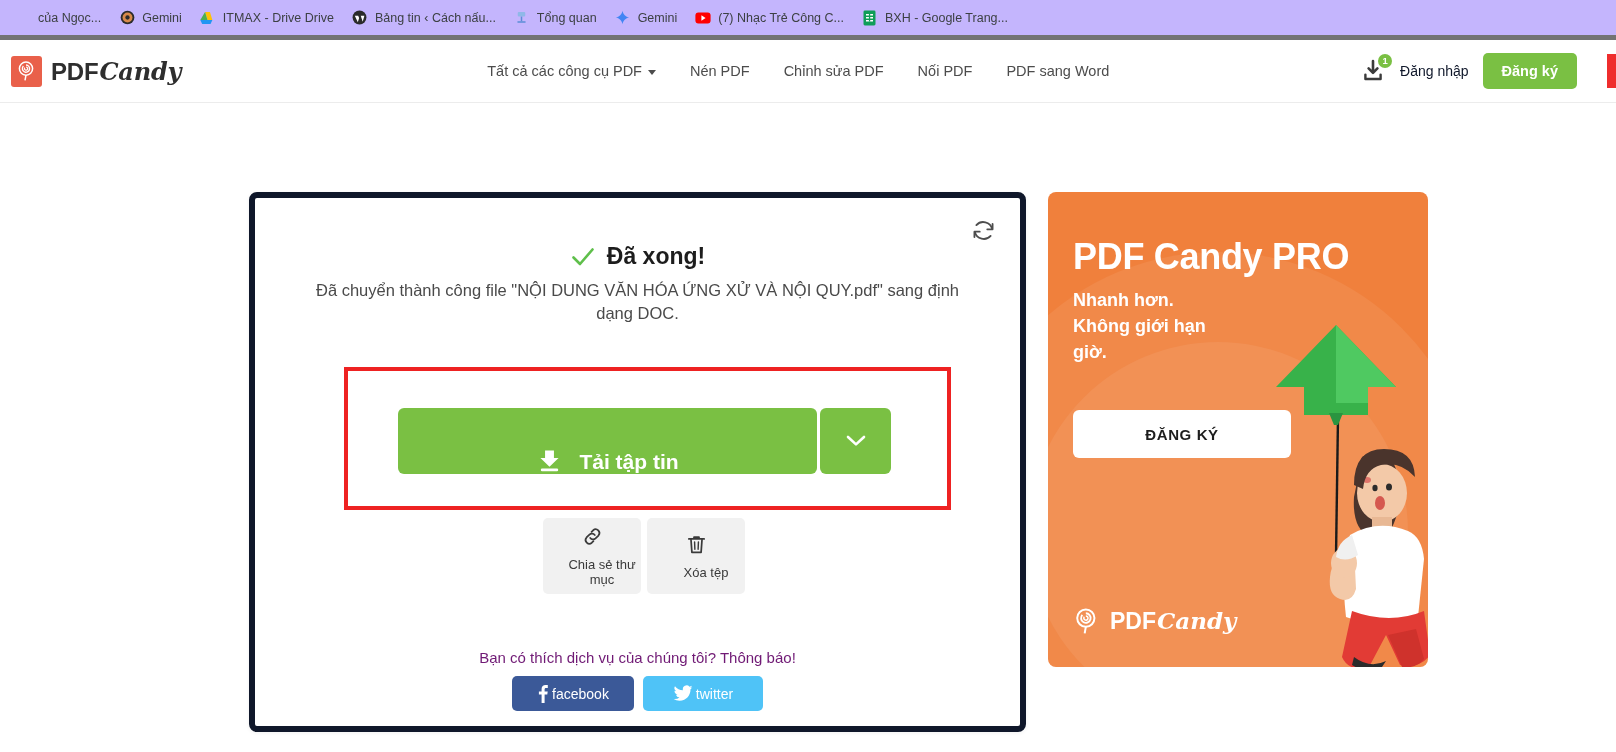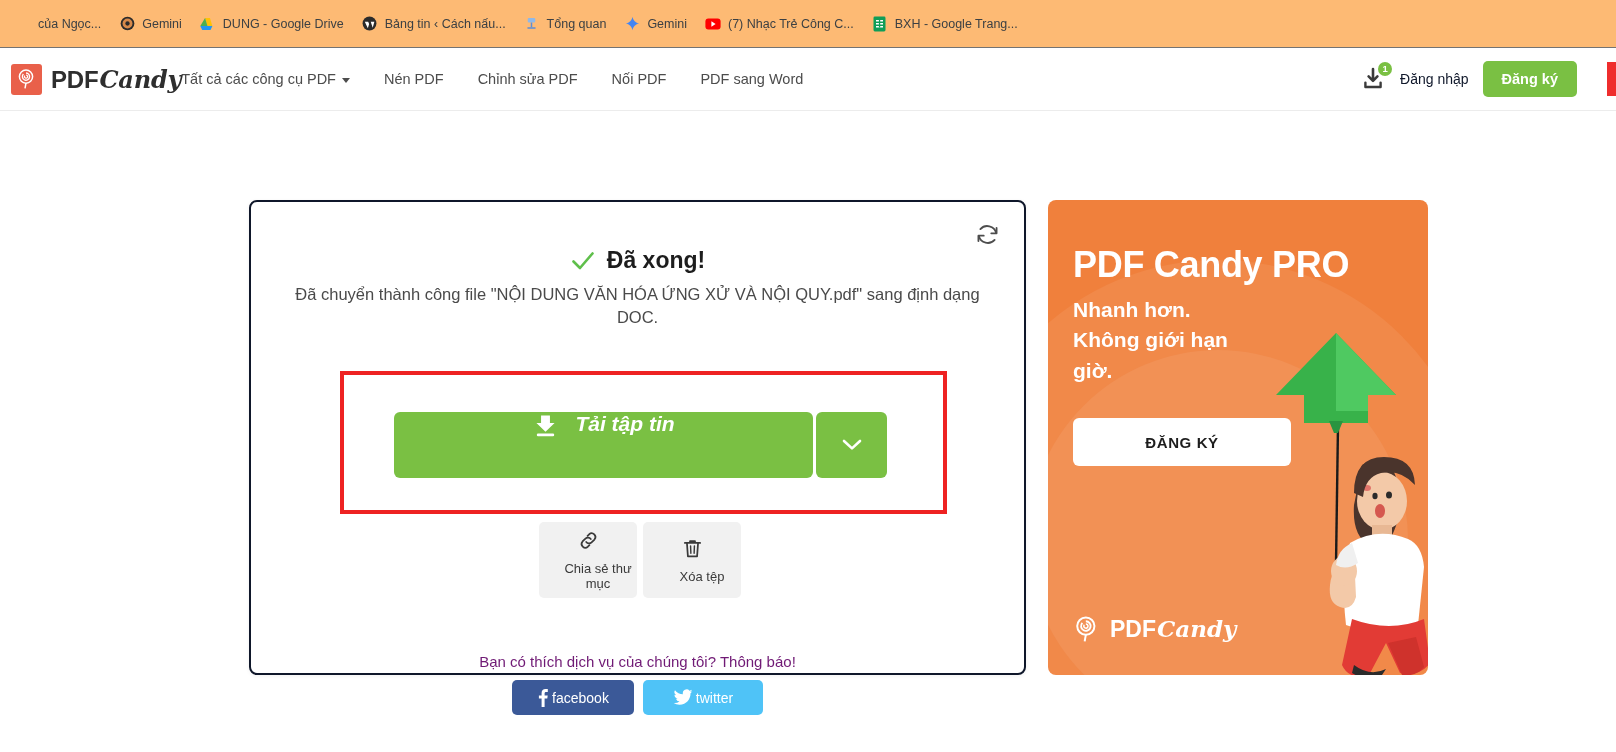--- a/index.html
+++ b/index.html
@@ -5,23 +5,23 @@
   * { box-sizing: border-box; margin: 0; padding: 0; }
   html, body {
     width: 1616px; height: 752px;
     font-family: "Liberation Sans", sans-serif;
     background: #ffffff;
     overflow: hidden;
   }
 
   
   .bookmark-bar {
-    height: 48px;
-    background: #fdba74;
-    border-bottom: 1px solid #737373;
+    height: 40px;
+    background: #c4b5fd;
+    border-bottom: 5px solid #737373;
     display: flex;
     align-items: center;
     padding: 0 6px;
     gap: 0px;
     white-space: nowrap;
     overflow: hidden;
   }
   .bm-item {
     display: flex;
     align-items: center;
@@ -73,20 +73,21 @@
     font-family: "DejaVu Serif", serif;
     font-style: italic;
     font-weight: 700;
     margin-left: 1px;
   }
 
   .main-nav {
     display: flex;
     align-items: flex-end;
     gap: 34px;
+    margin-left: 306px;
   }
   .nav-link {
     font-size: 14.5px;
     color: #4c4c4c;
     cursor: pointer;
     display: flex; align-items: center; gap: 6px;
     white-space: nowrap;
   }
   .caret {
     width: 0; height: 0;
@@ -142,23 +143,23 @@
   
   .page-body {
     position: relative;
     height: calc(752px - 36px - 63px);
     background: #fff;
   }
 
   .result-card {
     position: absolute;
     left: 249px; top: 89px;
-    width: 777px; height: 475px;
+    width: 777px; height: 540px;
     background: #fff;
-    border: 2px solid #0f172a;
+    border: 6px solid #0f172a;
     border-radius: 8px;
     box-shadow: 0 1px 4px rgba(0,0,0,0.06);
   }
 
   .refresh-btn {
     position: absolute;
     top: 17px; right: 22px;
     width: 30px; height: 30px;
     cursor: pointer;
     display: flex; align-items: center; justify-content: center;
@@ -198,27 +199,26 @@
     align-items: stretch;
     gap: 3px;
   }
   .dl-main {
     background: #7ac043;
     color: #fff;
     border: none;
     border-radius: 6px;
     width: 419px;
     height: 66px;
-    display: flex; align-items: flex-start; justify-content: center;
+    display: flex; align-items: flex-end; justify-content: center;
     gap: 16px;
     font-size: 21px;
     font-weight: 700;
     cursor: pointer;
     font-family: inherit;
-    font-style: italic;
   }
   .dl-caret {
     background: #7ac043;
     border: none;
     border-radius: 6px;
     width: 71px;
     height: 66px;
     display: flex; align-items: center; justify-content: center;
     cursor: pointer;
   }
@@ -286,21 +286,21 @@
     position: absolute;
     left: 25px; top: 44px;
     font-size: 36px;
     font-weight: 700;
     color: #fff;
     letter-spacing: -0.3px;
   }
   .pro-sub {
     position: absolute;
     left: 25px; top: 95px;
-    font-size: 21px;
+    font-size: 18px;
     font-weight: 700;
     color: #fff;
     line-height: 1.45;
   }
   .pro-cta {
     position: absolute;
     left: 25px; top: 218px;
     width: 218px; height: 48px;
     background: #fff;
     border: none;
@@ -351,21 +351,21 @@
   </div>
 
   <div class="bm-item">
     <span class="bm-ico">
       <svg width="15" height="14" viewBox="0 0 16 14">
         <path d="M5.4 0.6 L10.6 0.6 L13.2 9 L8 9 Z" fill="#ffc107"></path>
         <path d="M5.4 0.6 L8 9 L2.8 9 L0.3 9 Z" fill="#4caf50"></path>
         <path d="M0.3 9 L13.2 9 L11.2 13.4 L2.3 13.4 Z" fill="#2196f3"></path>
       </svg>
     </span>
-    <span class="bm-label">DUNG - Google Drive</span>
+    <span class="bm-label">ITMAX - Drive Drive</span>
   </div>
 
   <div class="bm-item">
     <span class="bm-ico">
       <svg width="15" height="15" viewBox="0 0 16 16">
           <circle cx="8" cy="8" r="7.4" fill="#2b2b2b"></circle>
           <path d="M3 6.2 L6.2 13 L7.6 8.4 L6.6 6.2 Z M9.3 6.2 L11.4 12.4 L13.2 6.2 Z" fill="#fff"></path>
         </svg>
     </span>
     <span class="bm-label">Bảng tin ‹ Cách nấu...</span>

